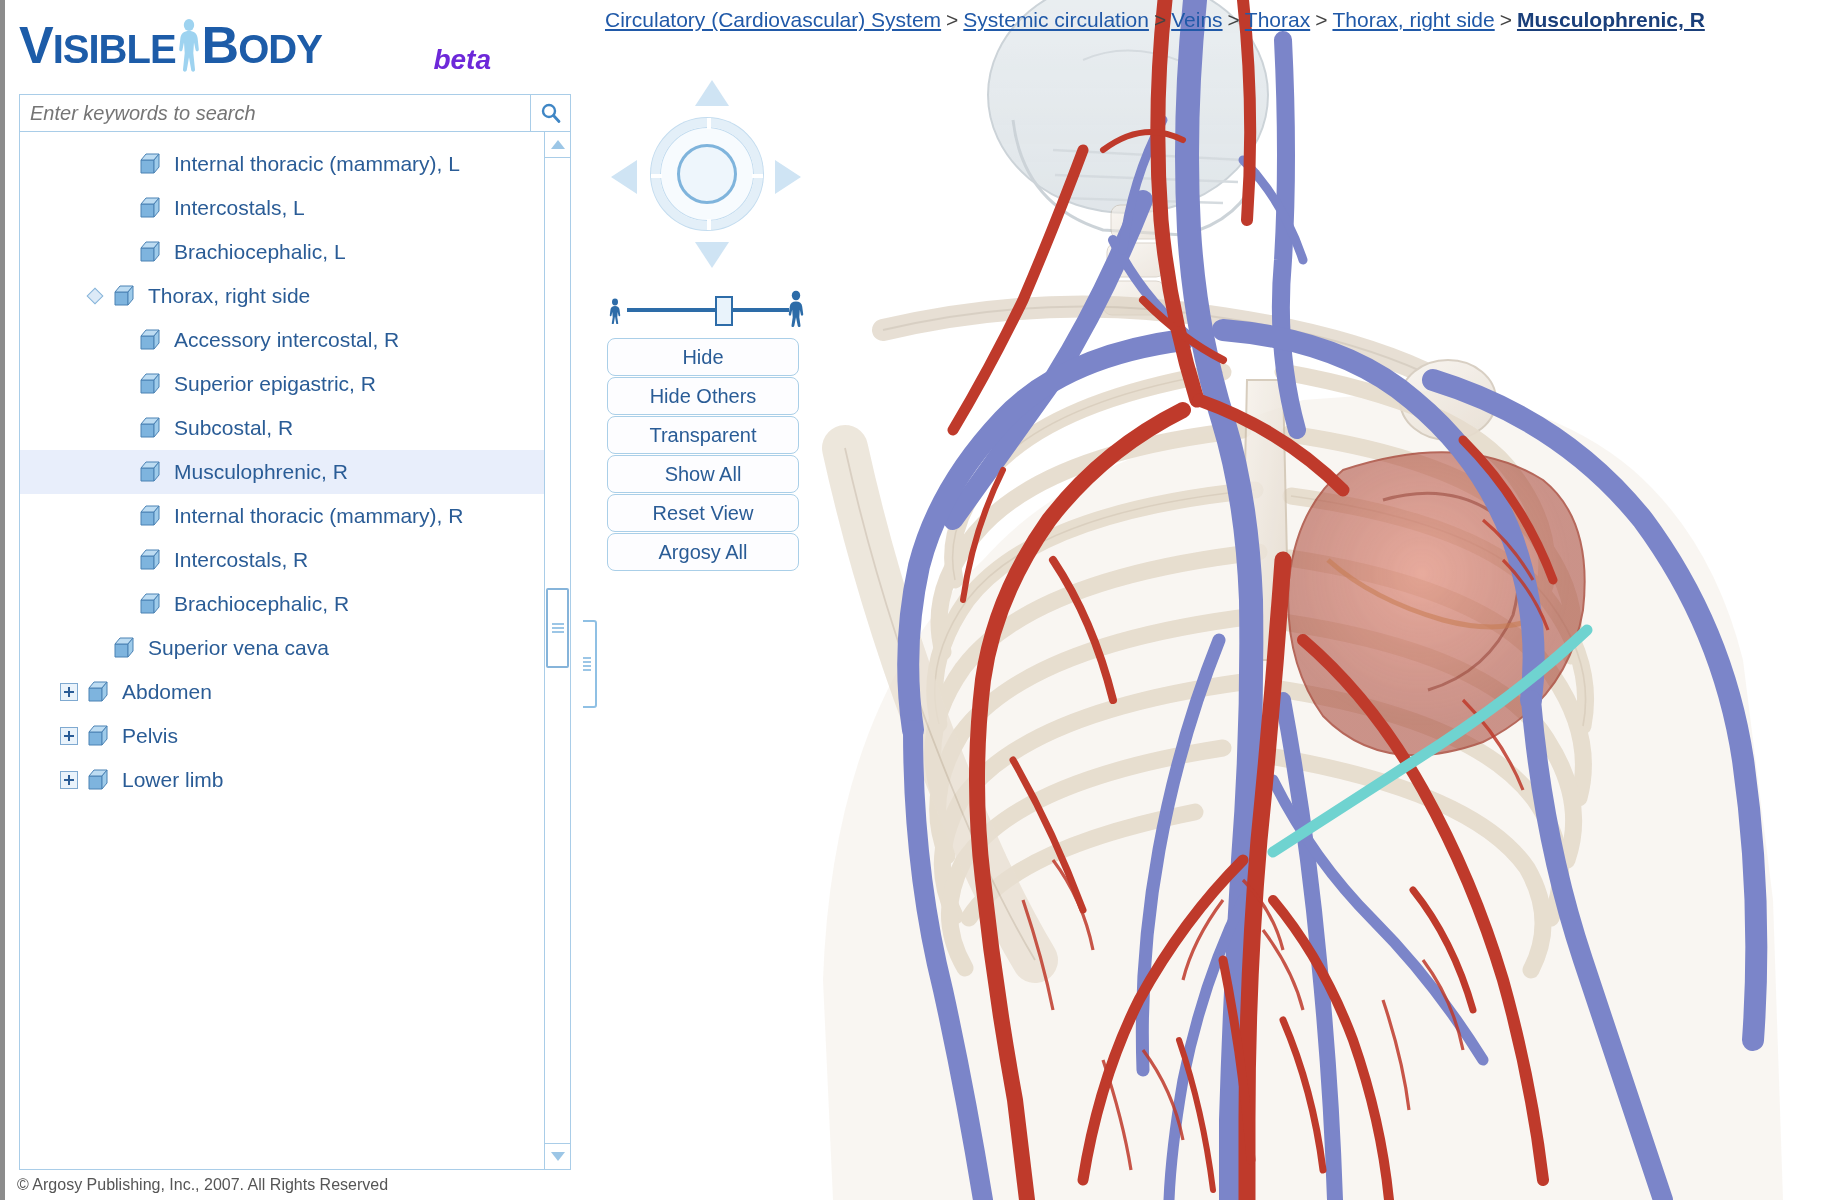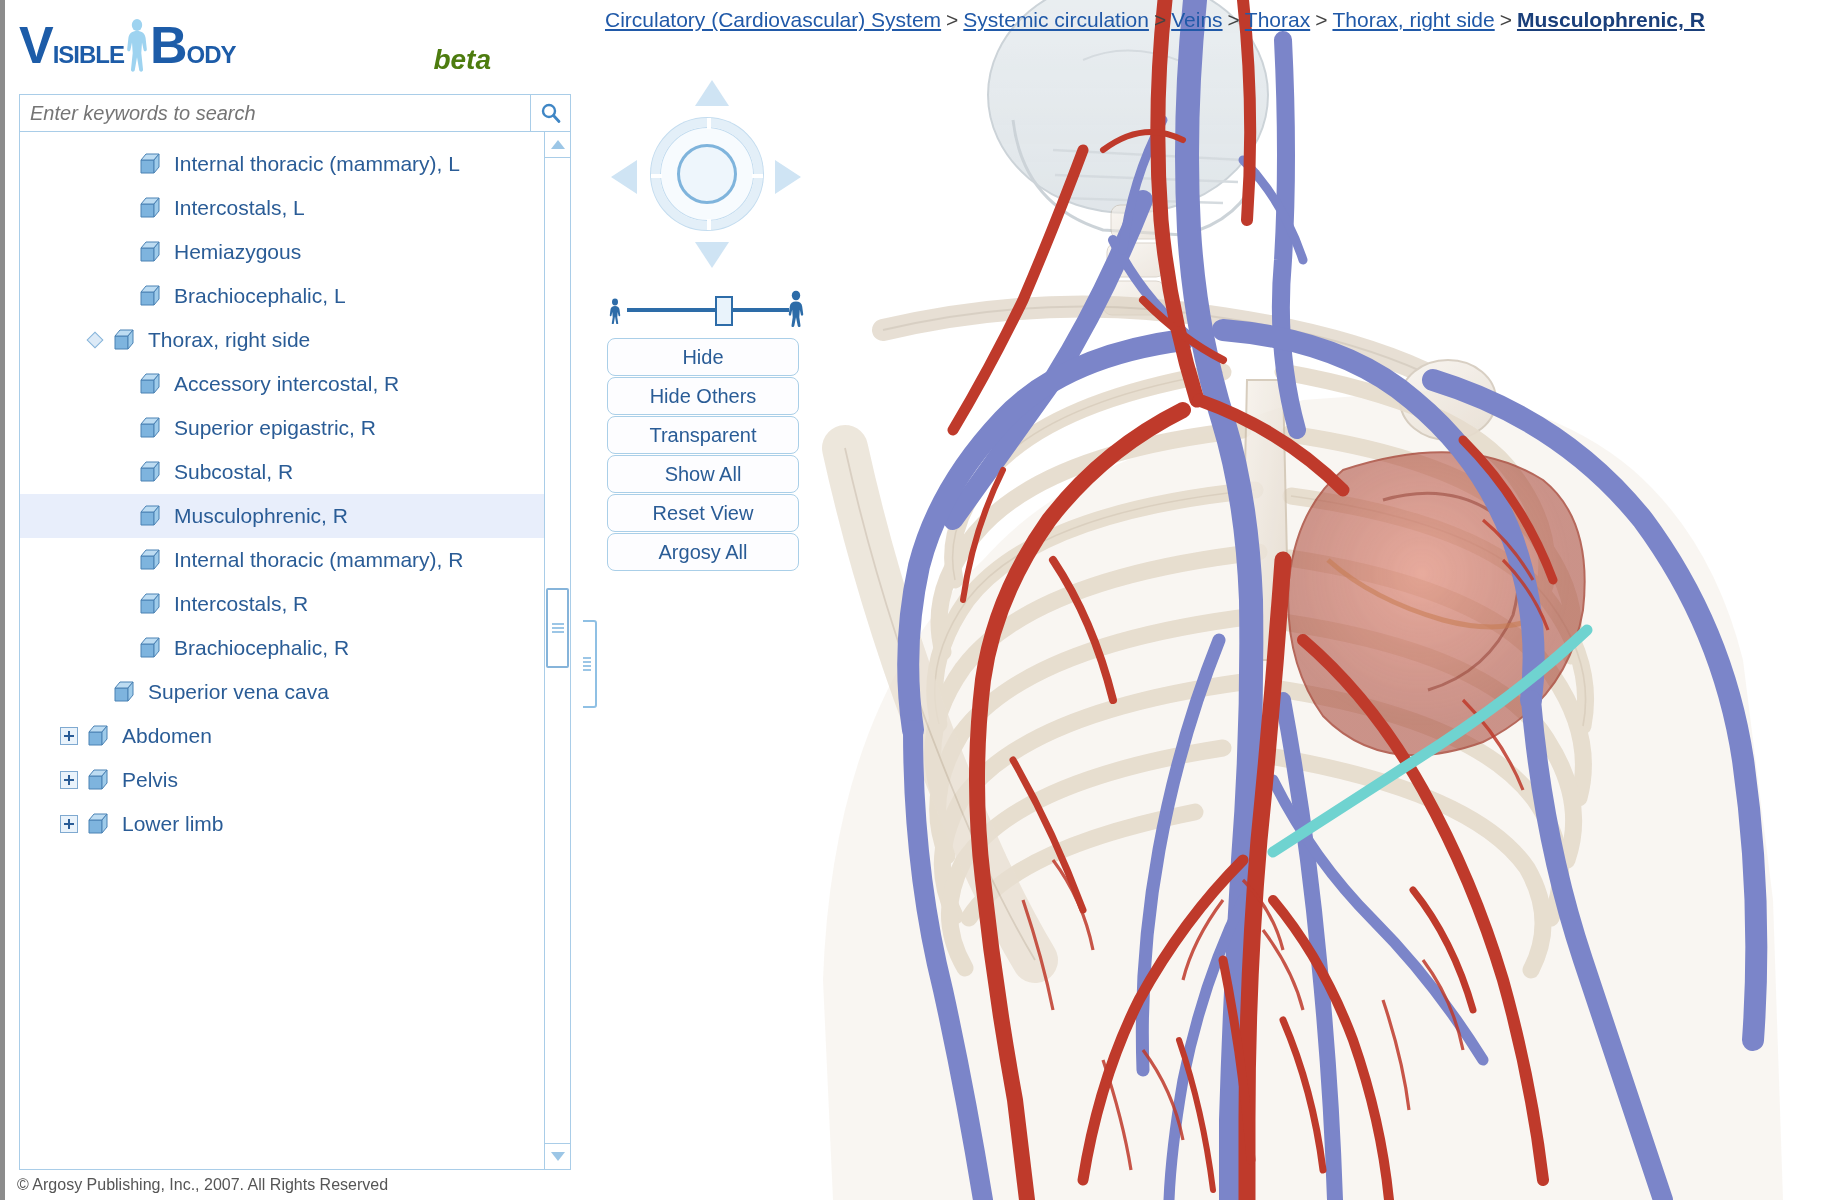--- a/index.html
+++ b/index.html
@@ -29,31 +29,31 @@
     height: 94px; position: relative;
     padding: 14px 0 0 14px;
   }
   .logo-text {
     font-family: "Liberation Sans", sans-serif;
     font-size: 52px; font-weight: bold;
     color: #1d5ca8; letter-spacing: -1px;
     white-space: nowrap; line-height: 62px;
     display: inline-block;
   }
-  .logo-text .sm { font-size: 24px; }
+  .logo-text .sm { font-size: 40px; }
   .body-figure {
     display: inline-block; position: relative;
     width: 30px; height: 56px; vertical-align: -10px;
     margin: 0 -2px;
   }
   .body-figure svg { display:block; }
   .beta {
     position: absolute; right: 92px; top: 44px;
     font-size: 28px; font-style: italic; font-weight: bold;
-    color: #4d7c0f; font-family: "Liberation Sans", sans-serif;
+    color: #6d28d9; font-family: "Liberation Sans", sans-serif;
   }
 
   
   .tab-row {
     display: flex; gap: 12px; padding: 0 12px 8px 14px;
   }
   .tab-btn {
     flex: 1; height: 34px; line-height: 32px; text-align: center;
     border: 1px solid #8fc0e4; border-radius: 9px;
     background: #fdfeff; color: #6aa6d6;
@@ -296,30 +296,20 @@
           </div>
           <div class="tree-item">
             <div style="width: 92px; flex: 0 0 92px;"></div>
             <div class="spacer"></div>
             <span class="cube"><svg width="26" height="24" viewBox="0 0 26 24">
                 <path d="M3 8 L16 8 L16 21 L3 21 Z" fill="#7eb4de" stroke="#4b82b4" stroke-width="1"></path>
                 <path d="M3 8 L8 2 L21 2 L16 8 Z" fill="#bddcf2" stroke="#4b82b4" stroke-width="1"></path>
                 <path d="M16 8 L21 2 L21 15 L16 21 Z" fill="#9ecbea" stroke="#4b82b4" stroke-width="1"></path>
               </svg></span>
             <span class="tree-label">Intercostals, L</span>
-          </div>
-          <div class="tree-item">
-            <div style="width: 92px; flex: 0 0 92px;"></div>
-            <div class="spacer"></div>
-            <span class="cube"><svg width="26" height="24" viewBox="0 0 26 24">
-                <path d="M3 8 L16 8 L16 21 L3 21 Z" fill="#7eb4de" stroke="#4b82b4" stroke-width="1"></path>
-                <path d="M3 8 L8 2 L21 2 L16 8 Z" fill="#bddcf2" stroke="#4b82b4" stroke-width="1"></path>
-                <path d="M16 8 L21 2 L21 15 L16 21 Z" fill="#9ecbea" stroke="#4b82b4" stroke-width="1"></path>
-              </svg></span>
-            <span class="tree-label">Hemiazygous</span>
           </div>
           <div class="tree-item">
             <div style="width: 92px; flex: 0 0 92px;"></div>
             <div class="spacer"></div>
             <span class="cube"><svg width="26" height="24" viewBox="0 0 26 24">
                 <path d="M3 8 L16 8 L16 21 L3 21 Z" fill="#7eb4de" stroke="#4b82b4" stroke-width="1"></path>
                 <path d="M3 8 L8 2 L21 2 L16 8 Z" fill="#bddcf2" stroke="#4b82b4" stroke-width="1"></path>
                 <path d="M16 8 L21 2 L21 15 L16 21 Z" fill="#9ecbea" stroke="#4b82b4" stroke-width="1"></path>
               </svg></span>
             <span class="tree-label">Brachiocephalic, L</span>

